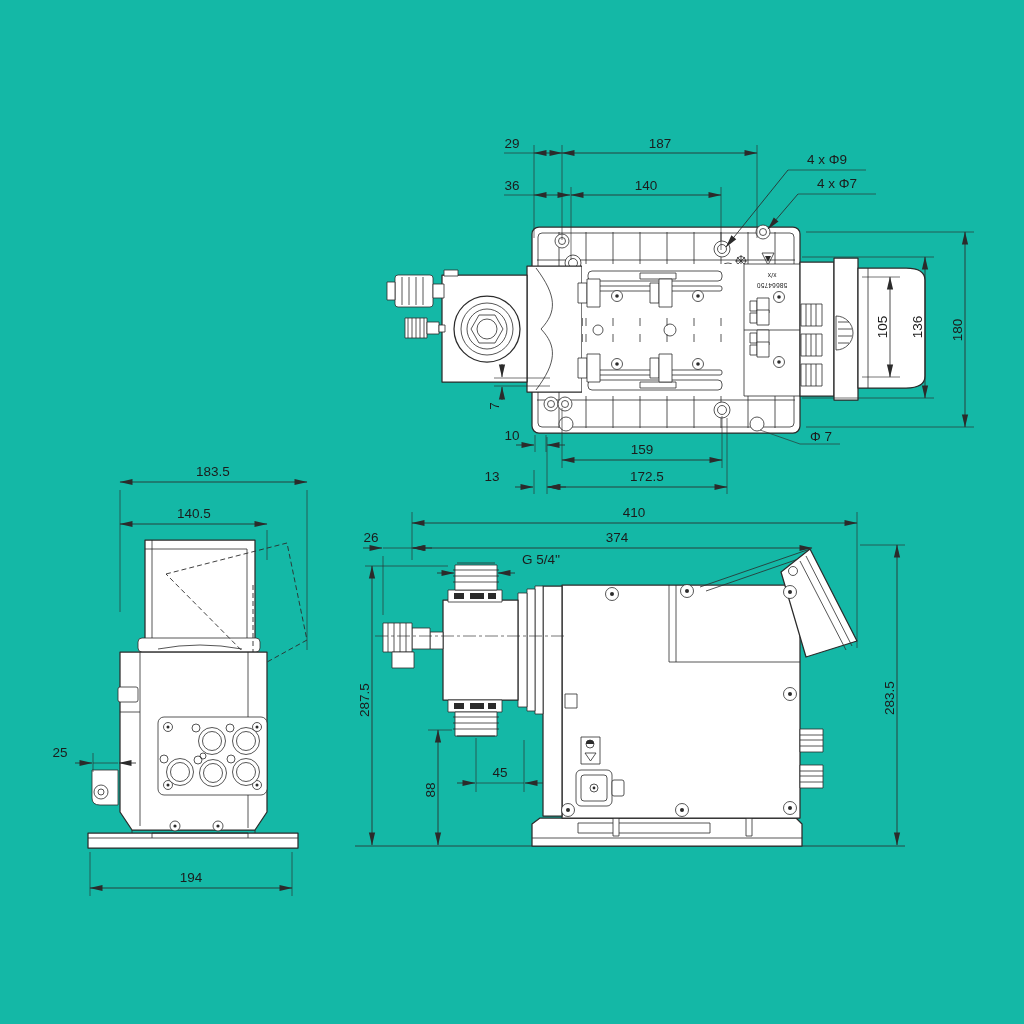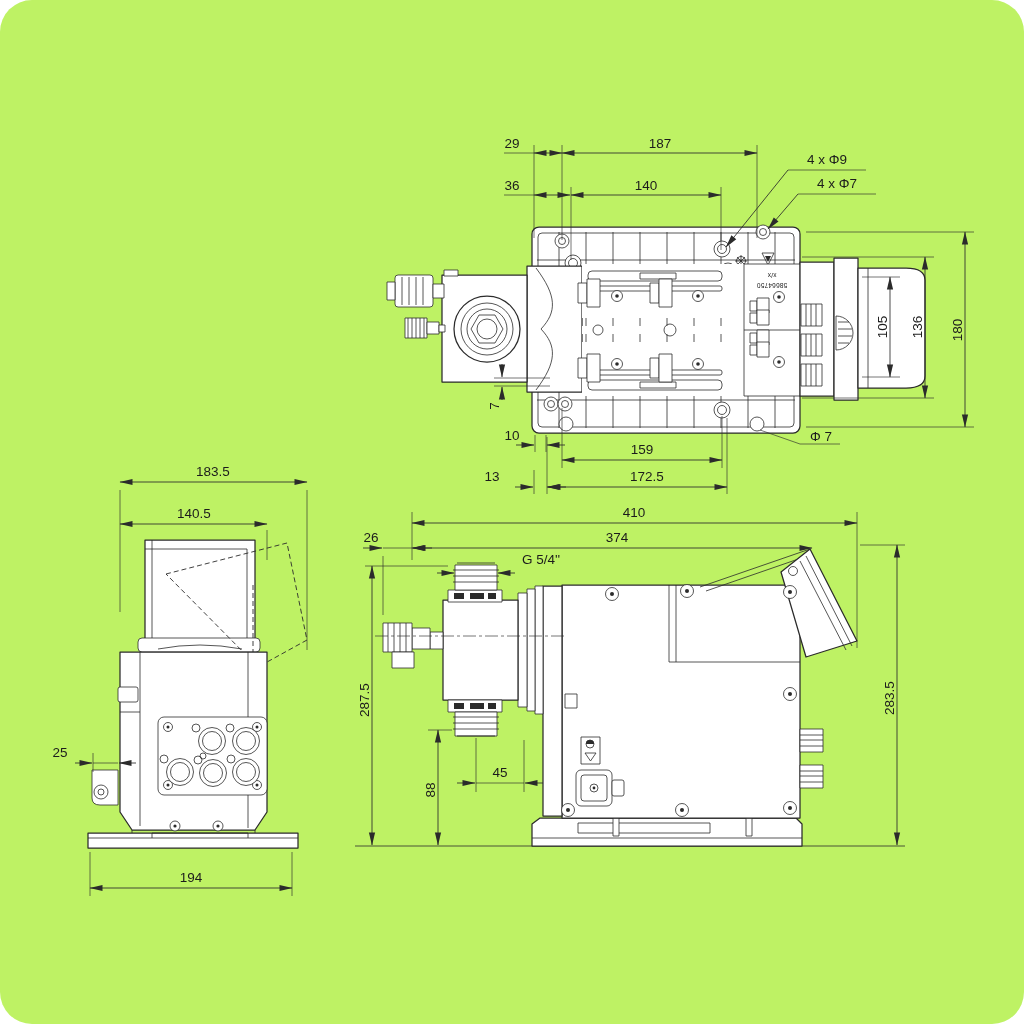--- a/index.html
+++ b/index.html
@@ -1,16 +1,16 @@
 <!DOCTYPE html>
 <html><head>
 <meta charset="utf-8">
 <style>
   html,body{margin:0;padding:0;background:#ffffff;}
-  .page{width:1024px;height:1024px;background:#bef264;position:relative;overflow:hidden;border-radius:32px;}
+  .page{width:1024px;height:1024px;background:#14b8a6;position:relative;overflow:hidden;}
   svg{display:block;}
   svg text{font-family:"Liberation Sans","DejaVu Sans",sans-serif;font-size:13.5px;fill:#1c1c1c;}
   .sm{font-size:6.5px;letter-spacing:.2px;}
   .mid{text-anchor:middle;}
   .ol{fill:#ffffff;stroke:#2b2b2b;stroke-width:1.25;stroke-linejoin:round;}
   .ol2{fill:none;stroke:#2b2b2b;stroke-width:1.25;stroke-linejoin:round;}
   .tn{fill:none;stroke:#2b2b2b;stroke-width:.8;stroke-linejoin:round;}
   .tnf{fill:#ffffff;stroke:#2b2b2b;stroke-width:.8;stroke-linejoin:round;}
   .wf{fill:#ffffff;stroke:none;}
   .dk{fill:#2b2b2b;stroke:none;}

